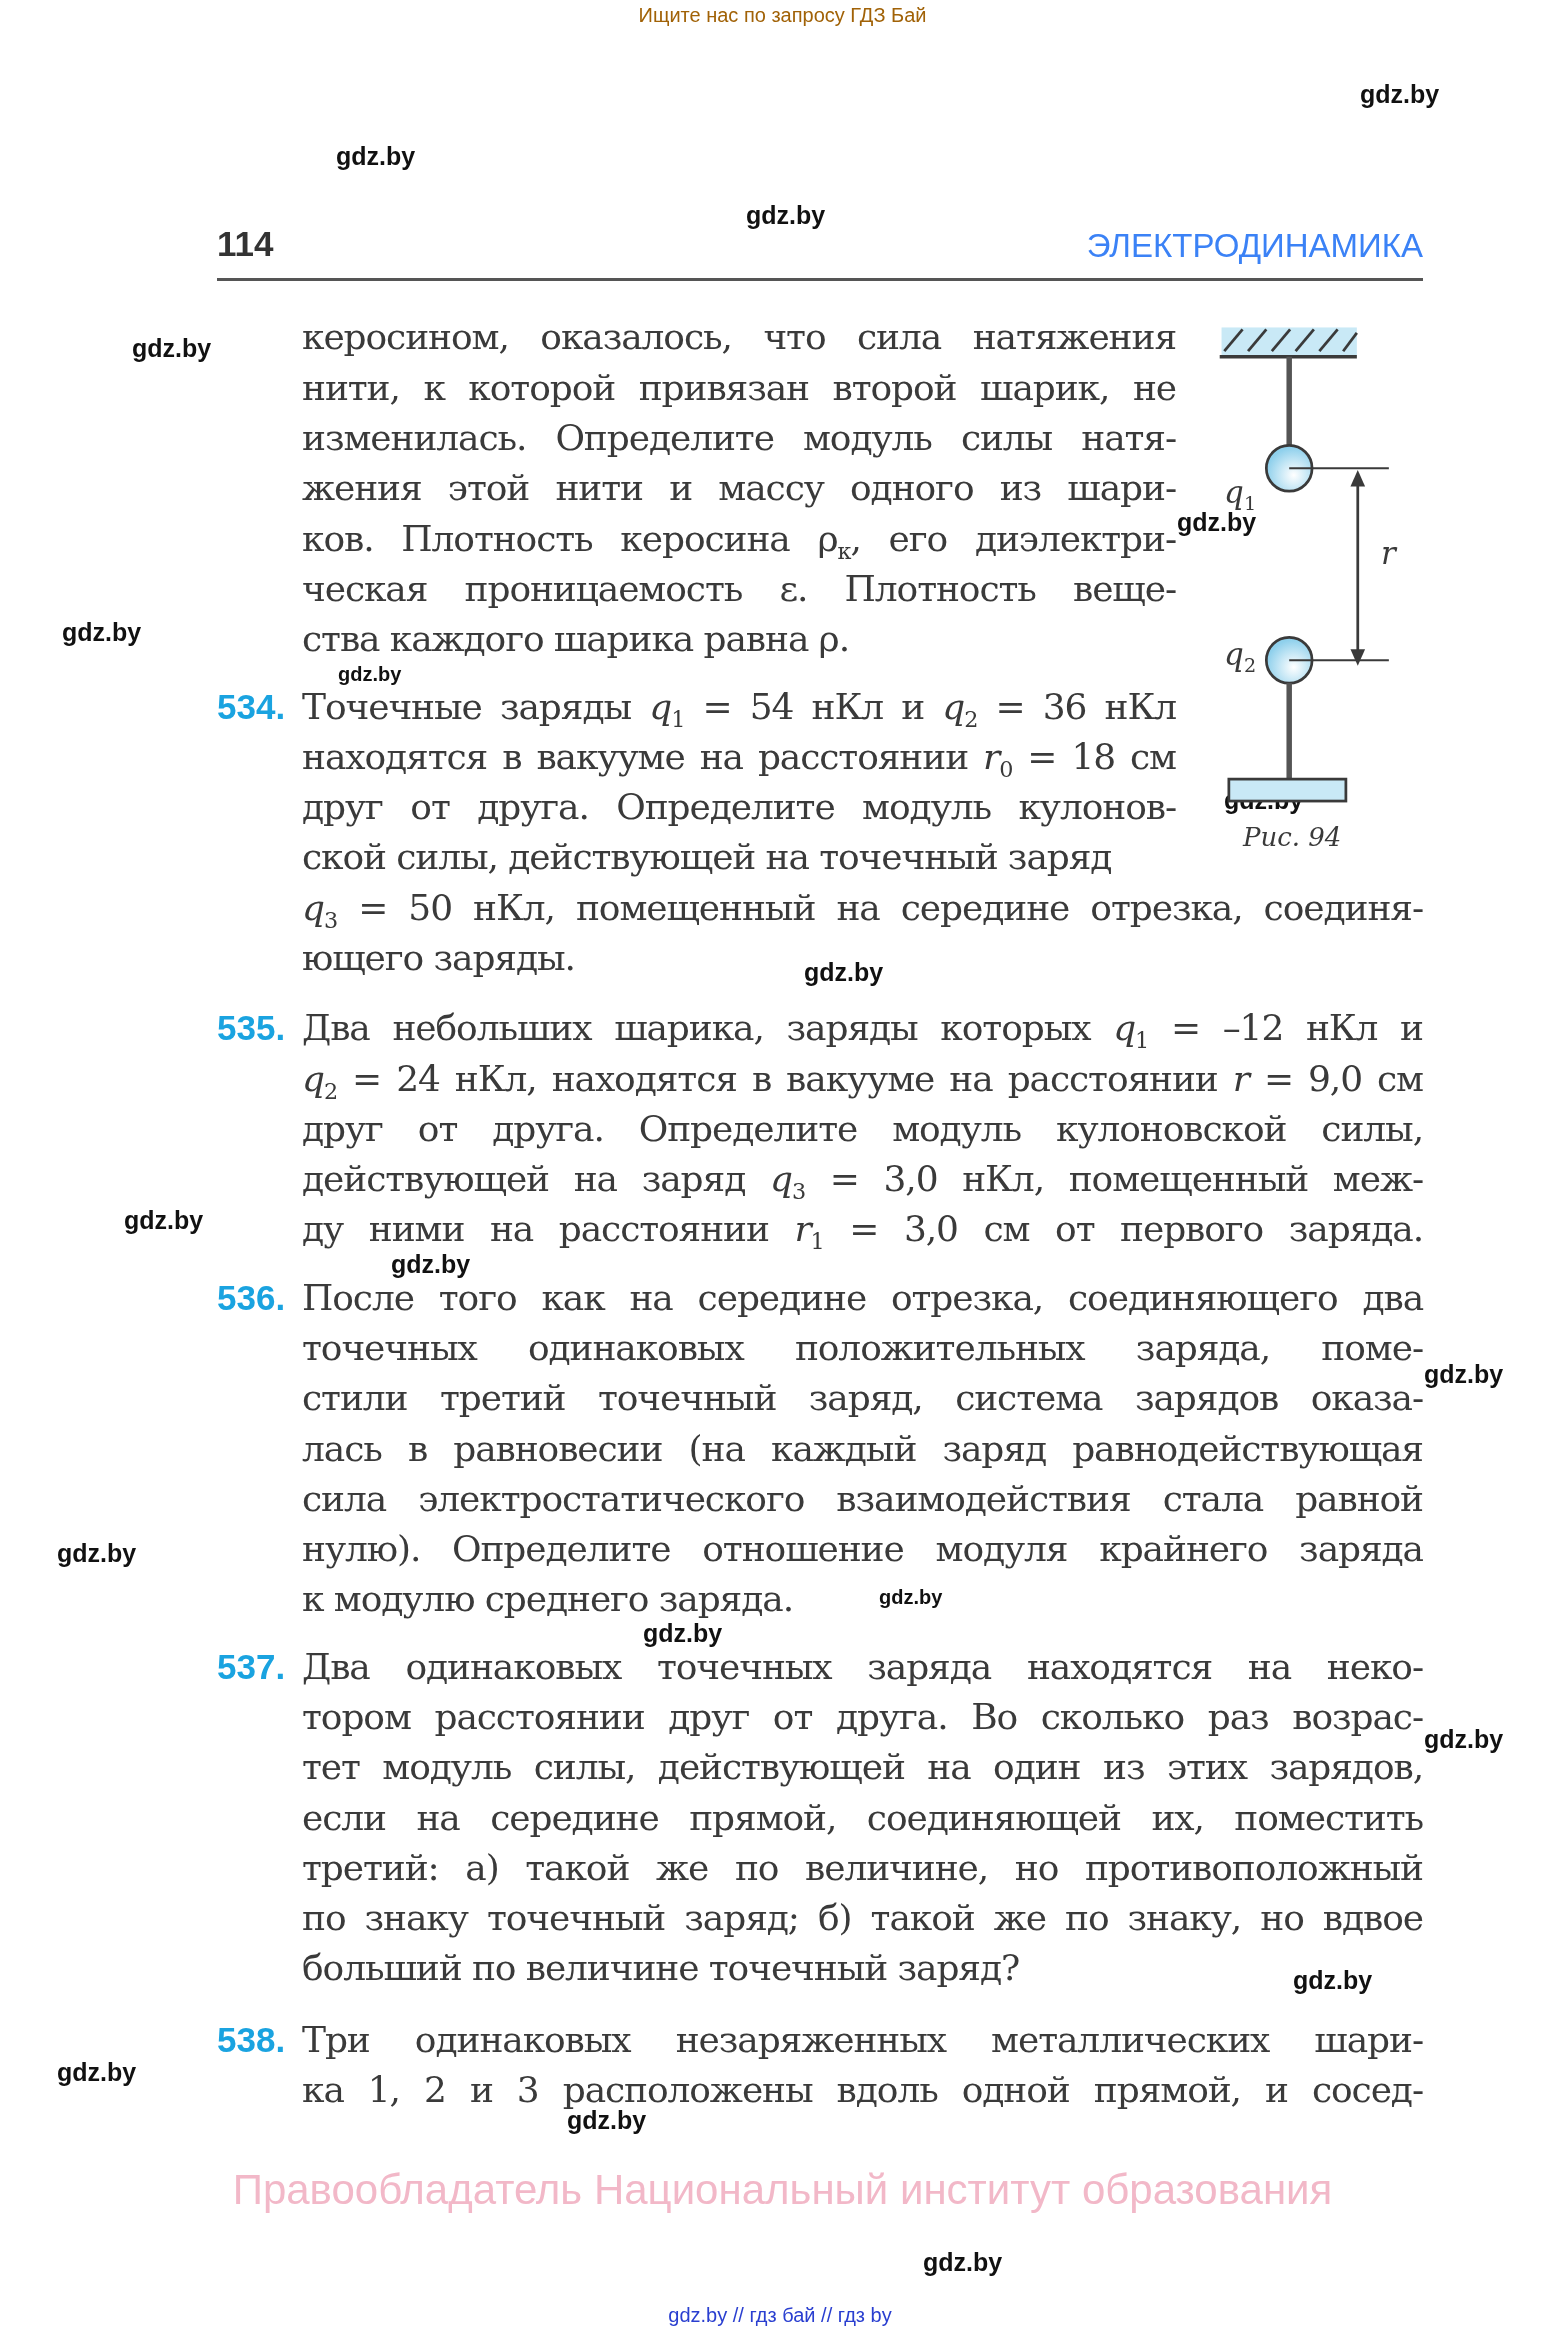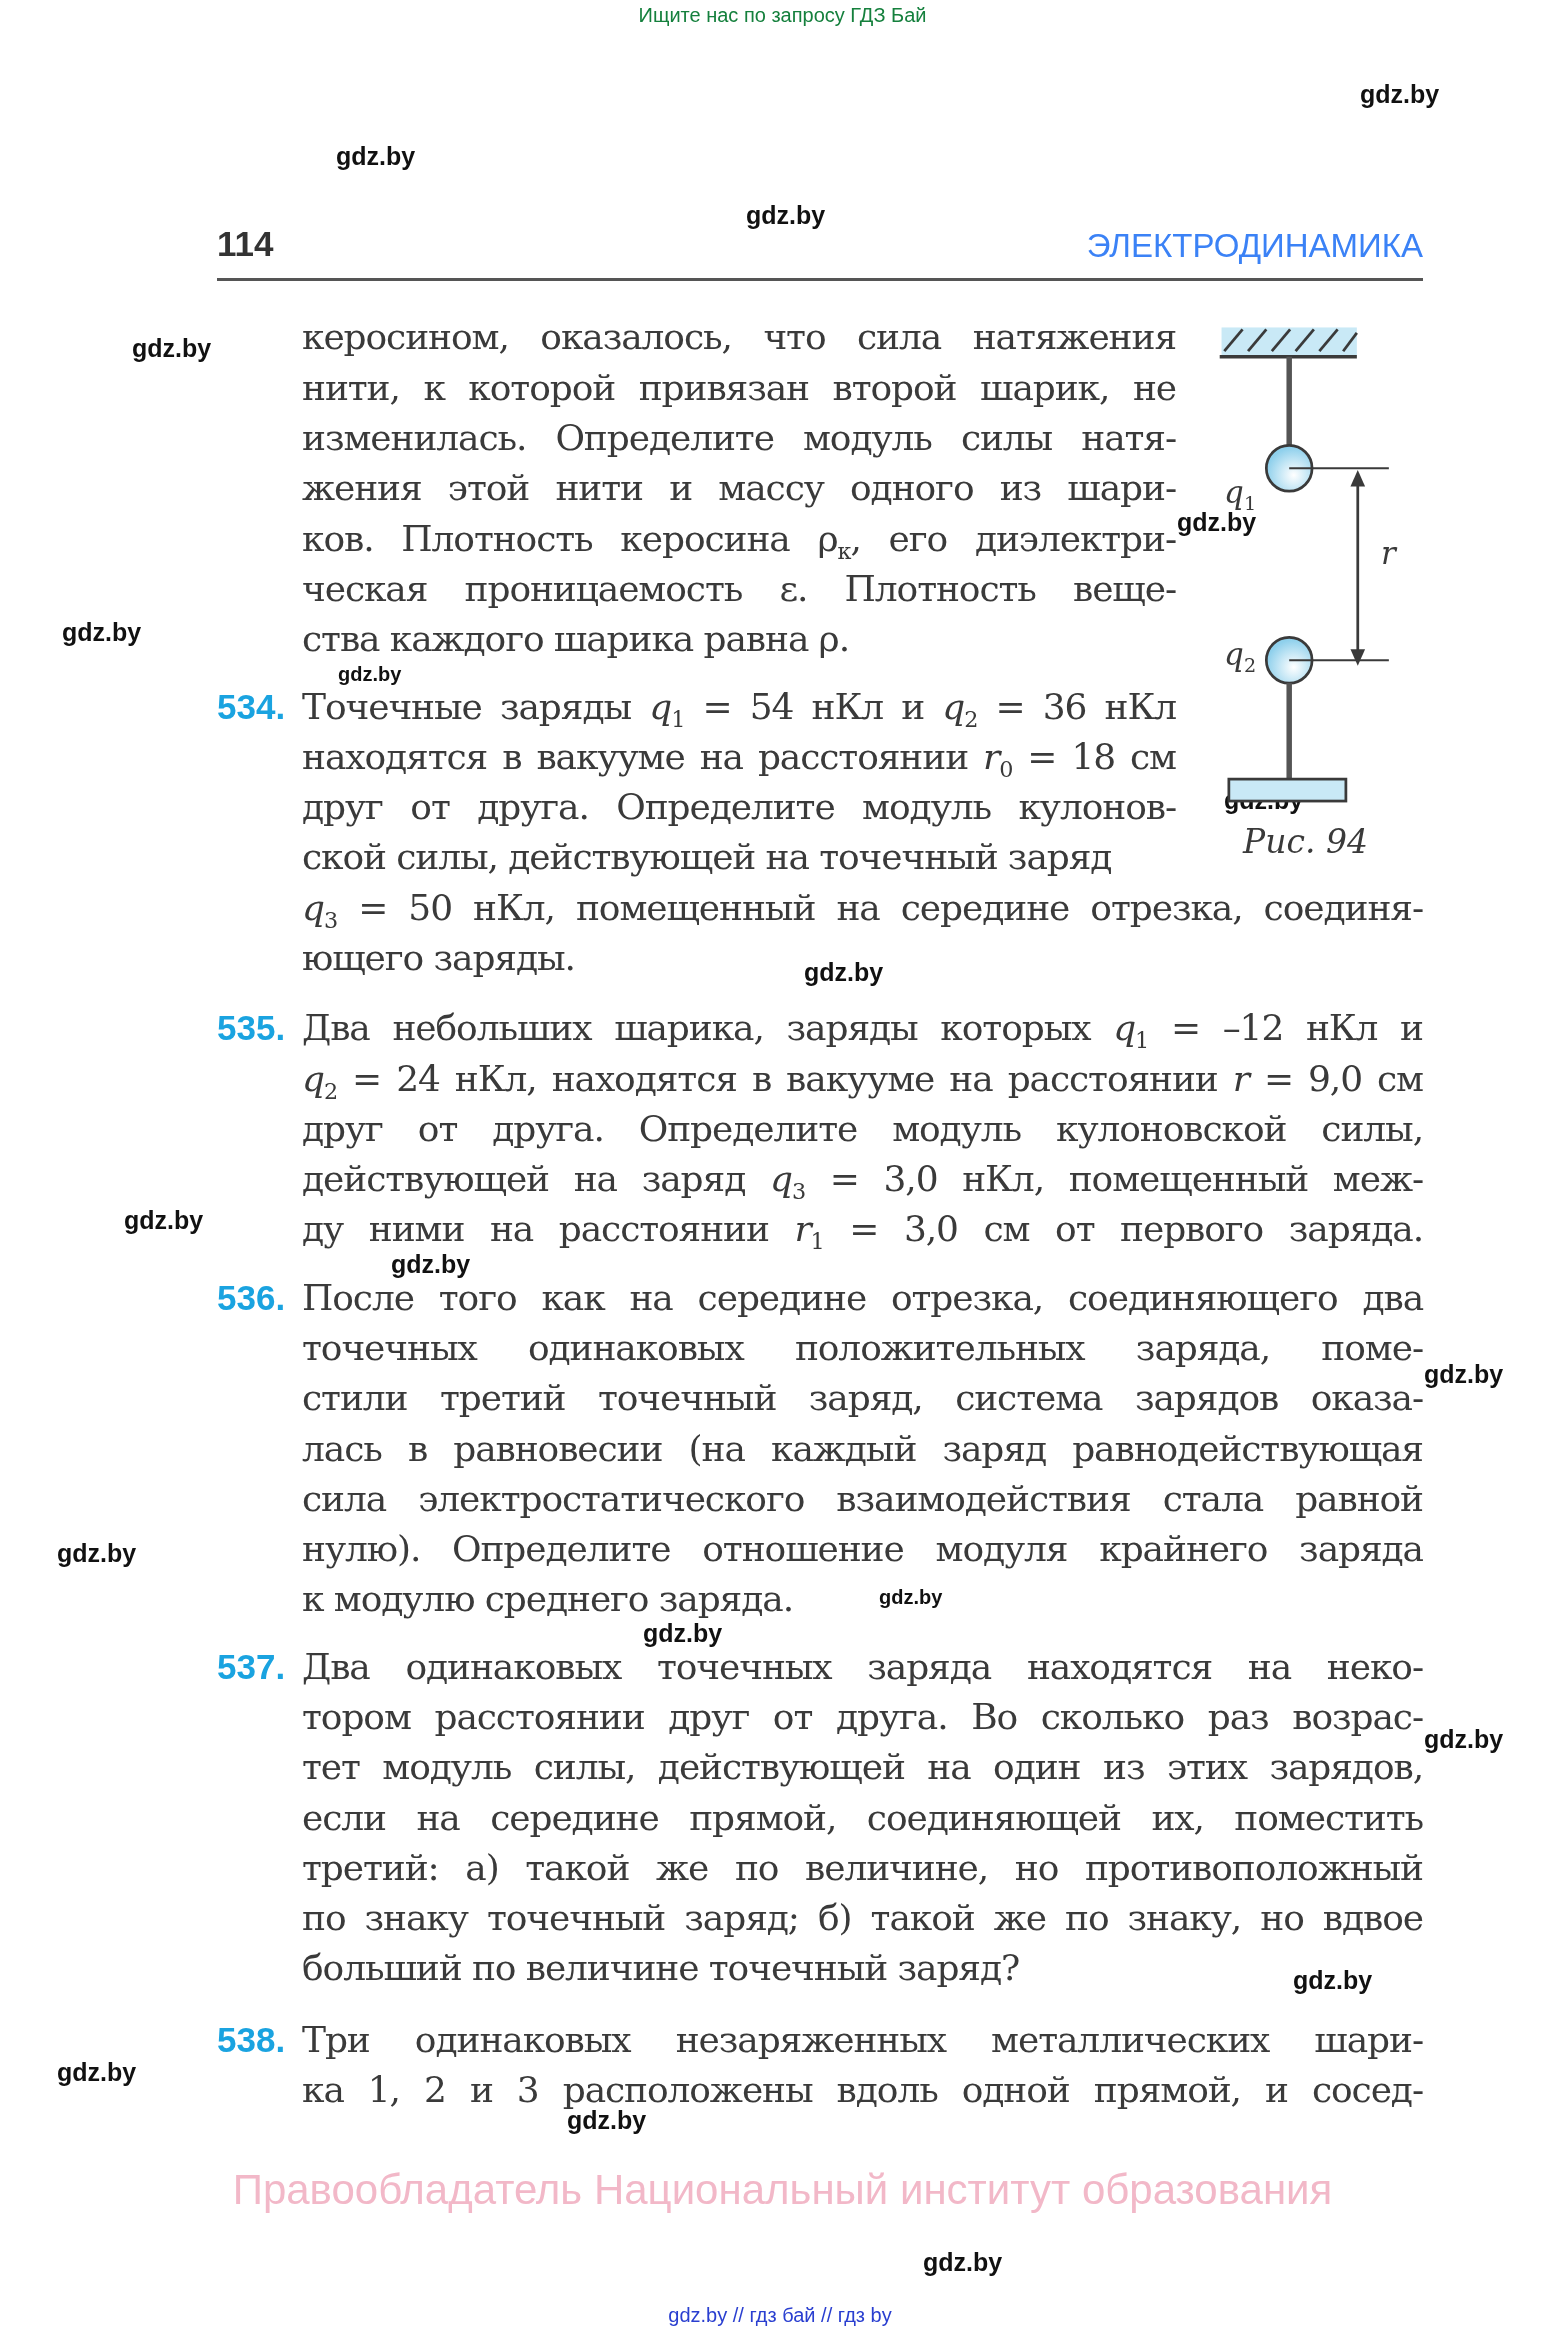--- a/index.html
+++ b/index.html
@@ -1,31 +1,31 @@
 <!DOCTYPE html>
 <html style="font-size:14.6px"><head>
 <meta charset="utf-8">
 <style>
   html, body { margin:0; padding:0; background:#ffffff; }
   body { width:1565px; height:2342px; position:relative; overflow:hidden; font-family:"DejaVu Serif", serif; color:#3a3a3a; }
   .abs { position:absolute; }
-  .topnote { top:3.7px; left:0; width:1565px; text-align:center; font-family:"Liberation Sans", sans-serif; font-size:20px; color:#15803d; }
+  .topnote { top:3.7px; left:0; width:1565px; text-align:center; font-family:"Liberation Sans", sans-serif; font-size:20px; color:#a16207; }
   .wm { position:absolute; font-family:"Liberation Sans", sans-serif; font-size:25px; color:#111;font-weight:bold; }
   .wm.small { font-size:20px; }
   .header-num { left:217px; top:224px; font-family:"Liberation Sans", sans-serif; font-weight:bold; font-size:35px; color:#333; }
   .header-title { right:142px; top:227px; font-family:"Liberation Sans", sans-serif; font-size:33px; color:#3b82f6; letter-spacing:0px; }
   .header-rule { left:217px; top:278px; width:1206px; height:2.7px; background:#555; }
   .line { position:absolute; left:302px; font-size:36px; line-height:50px; white-space:nowrap; color:#3a3a3a; font-family:"DejaVu Serif", serif; letter-spacing:-1.1px; }
   .wide { width:1121px; text-align:justify; text-align-last:justify; }
   .narrow { width:874px; text-align:justify; text-align-last:justify; }
   .last { text-align:left; text-align-last:left; }
   .pnum { position:absolute; left:217px; font-family:"Liberation Sans", sans-serif; font-weight:bold; font-size:35px; color:#1aa3e0; line-height:50px; }
   i.v { font-style:italic; }
   sub { font-size:0.62em; vertical-align:-0.35em; font-style:normal; }
-  .caption { position:absolute; left:1243px; top:822px; font-style:italic; font-size:33px; color:#3a3a3a; font-family:"DejaVu Serif", serif; }
+  .caption { position:absolute; left:1243px; top:822px; font-style:italic; font-size:26px; color:#3a3a3a; font-family:"DejaVu Serif", serif; }
   .footer-rights { position:absolute; top:2166px; left:0; width:1565px; text-align:center; font-family:"Liberation Sans", sans-serif; font-size:42px; color:#f2b8c8; }
   .footer-links { position:absolute; top:2304px; left:0; width:1560px; text-align:center; font-family:"Liberation Sans", sans-serif; font-size:20px; color:#2a3fd0; }
   .fig { position:absolute; left:1215px; top:311px; width:238px; height:512px; }
 </style>
 </head>
 <body>
 
 <div class="abs topnote">Ищите нас по запросу ГДЗ Бай</div>
 
 <div class="wm" style="left:1360px;top:80px;">gdz.by</div>

